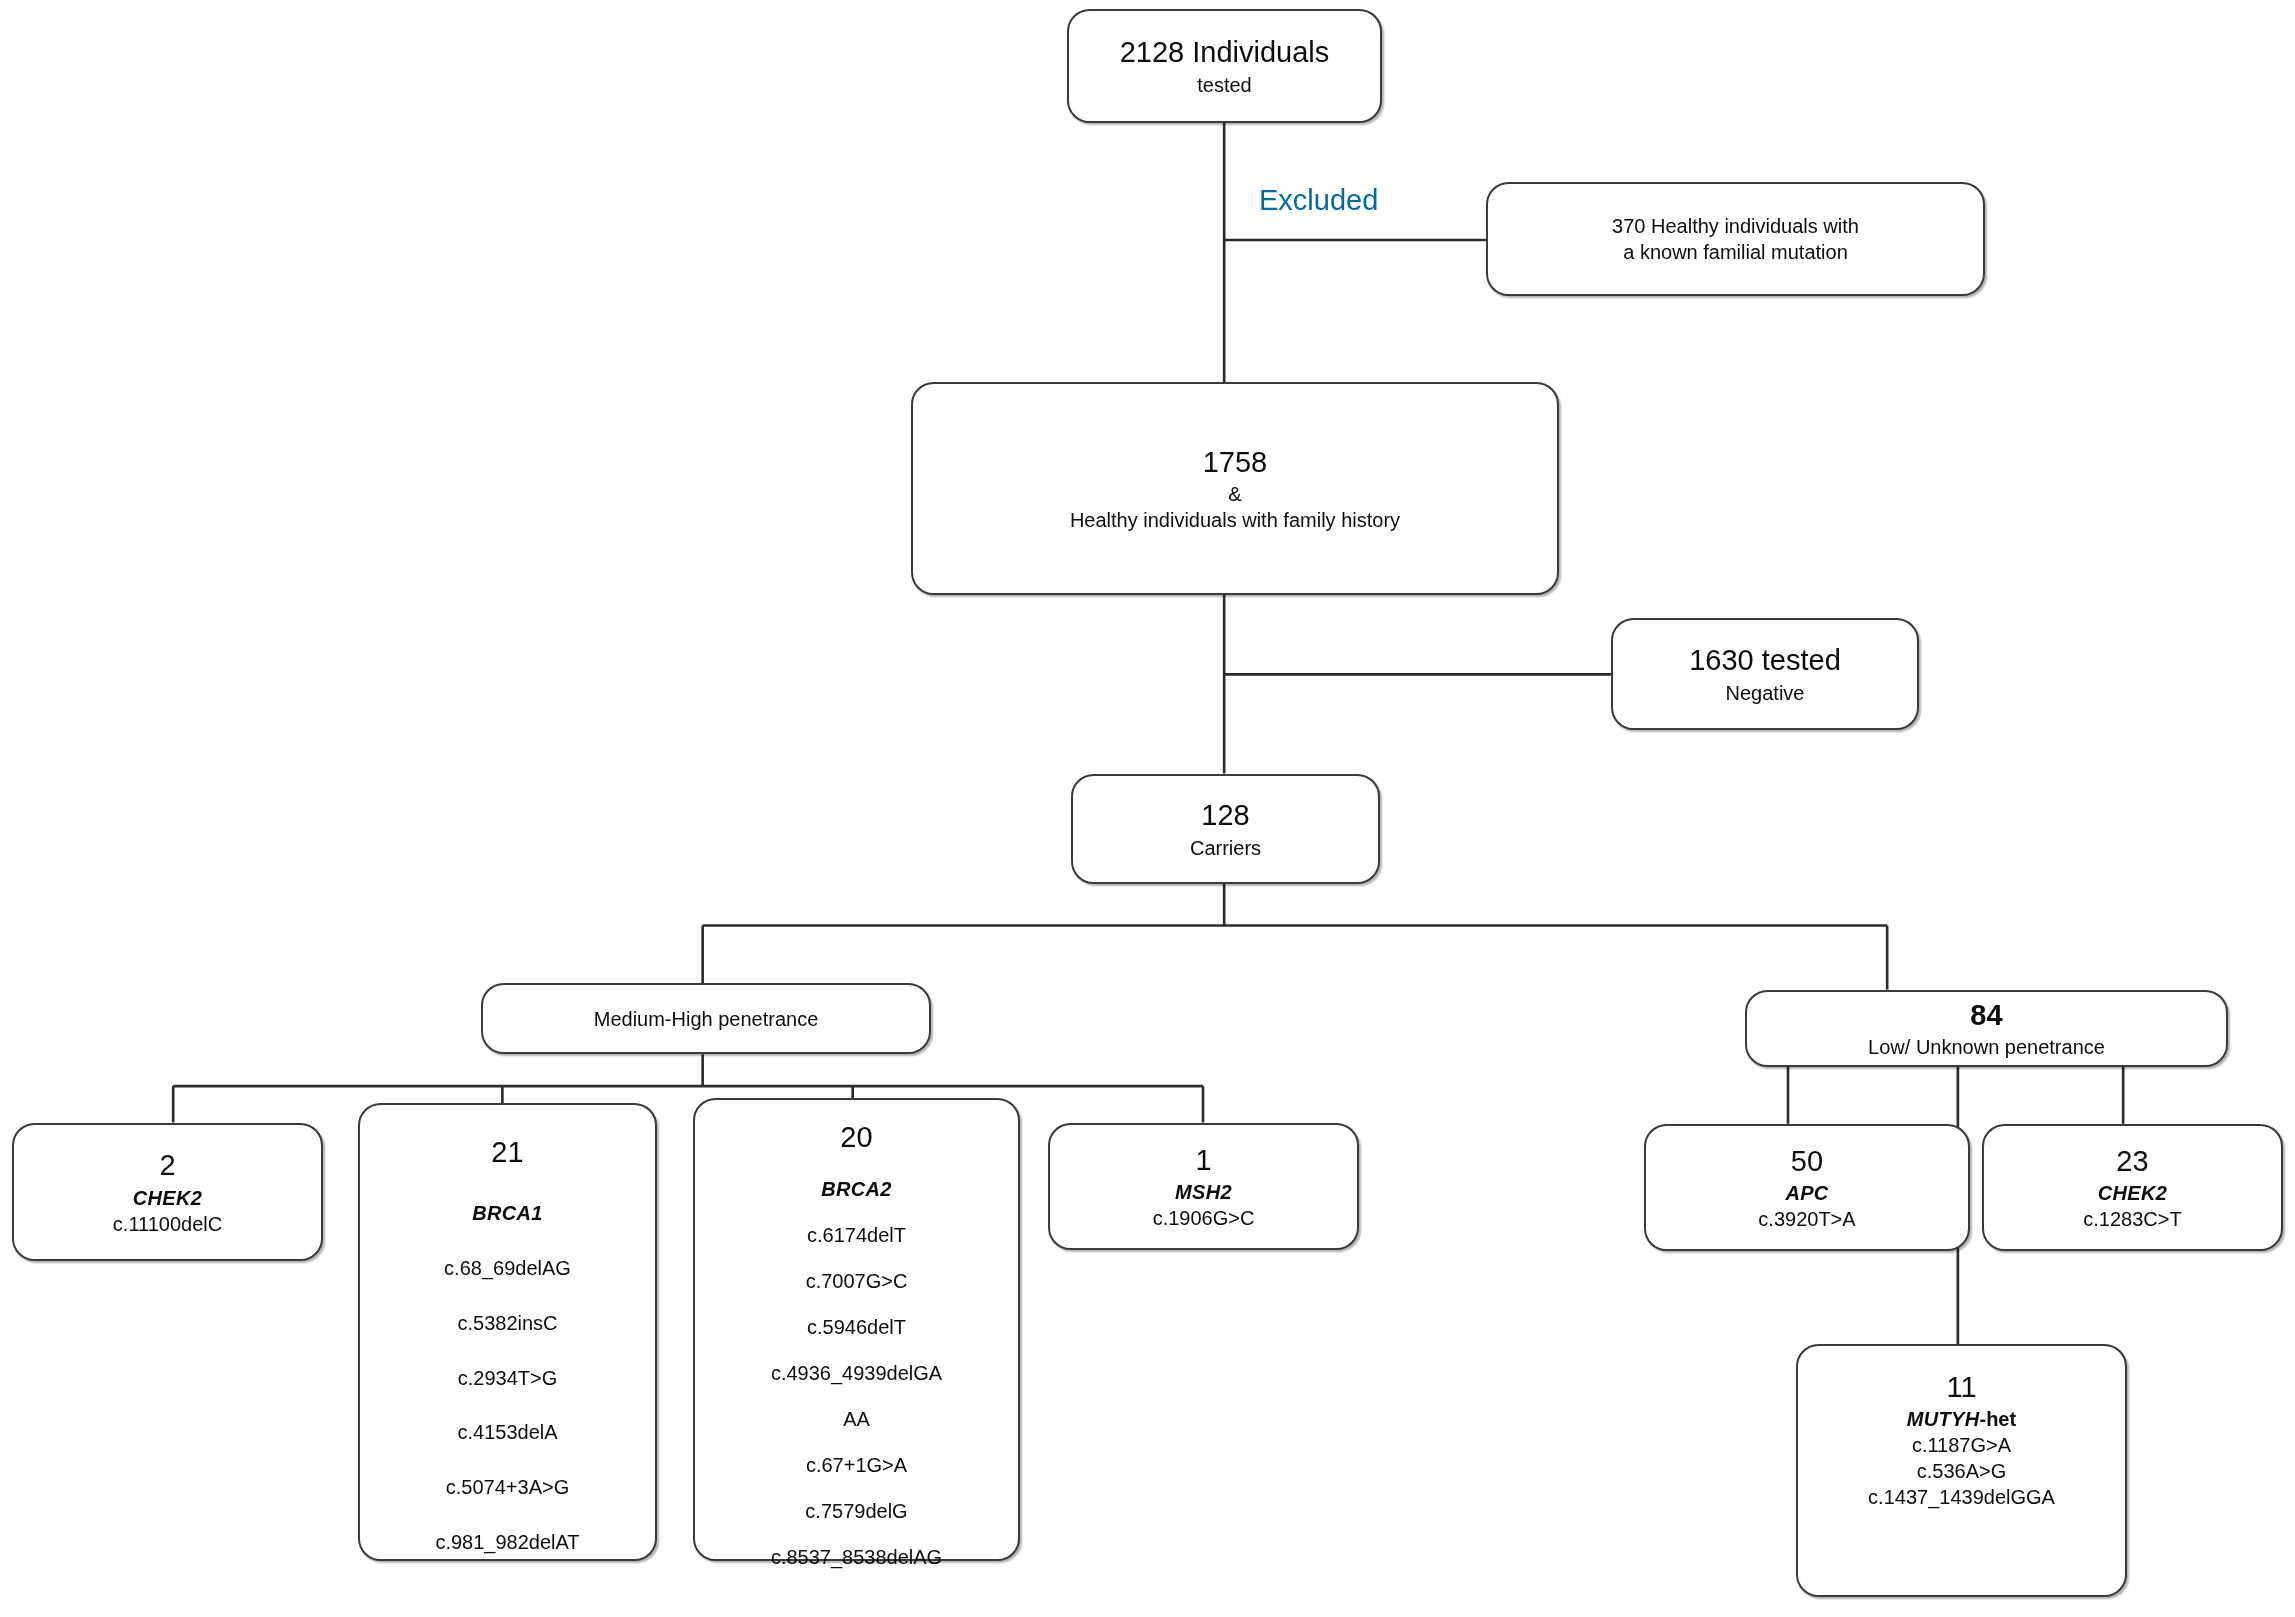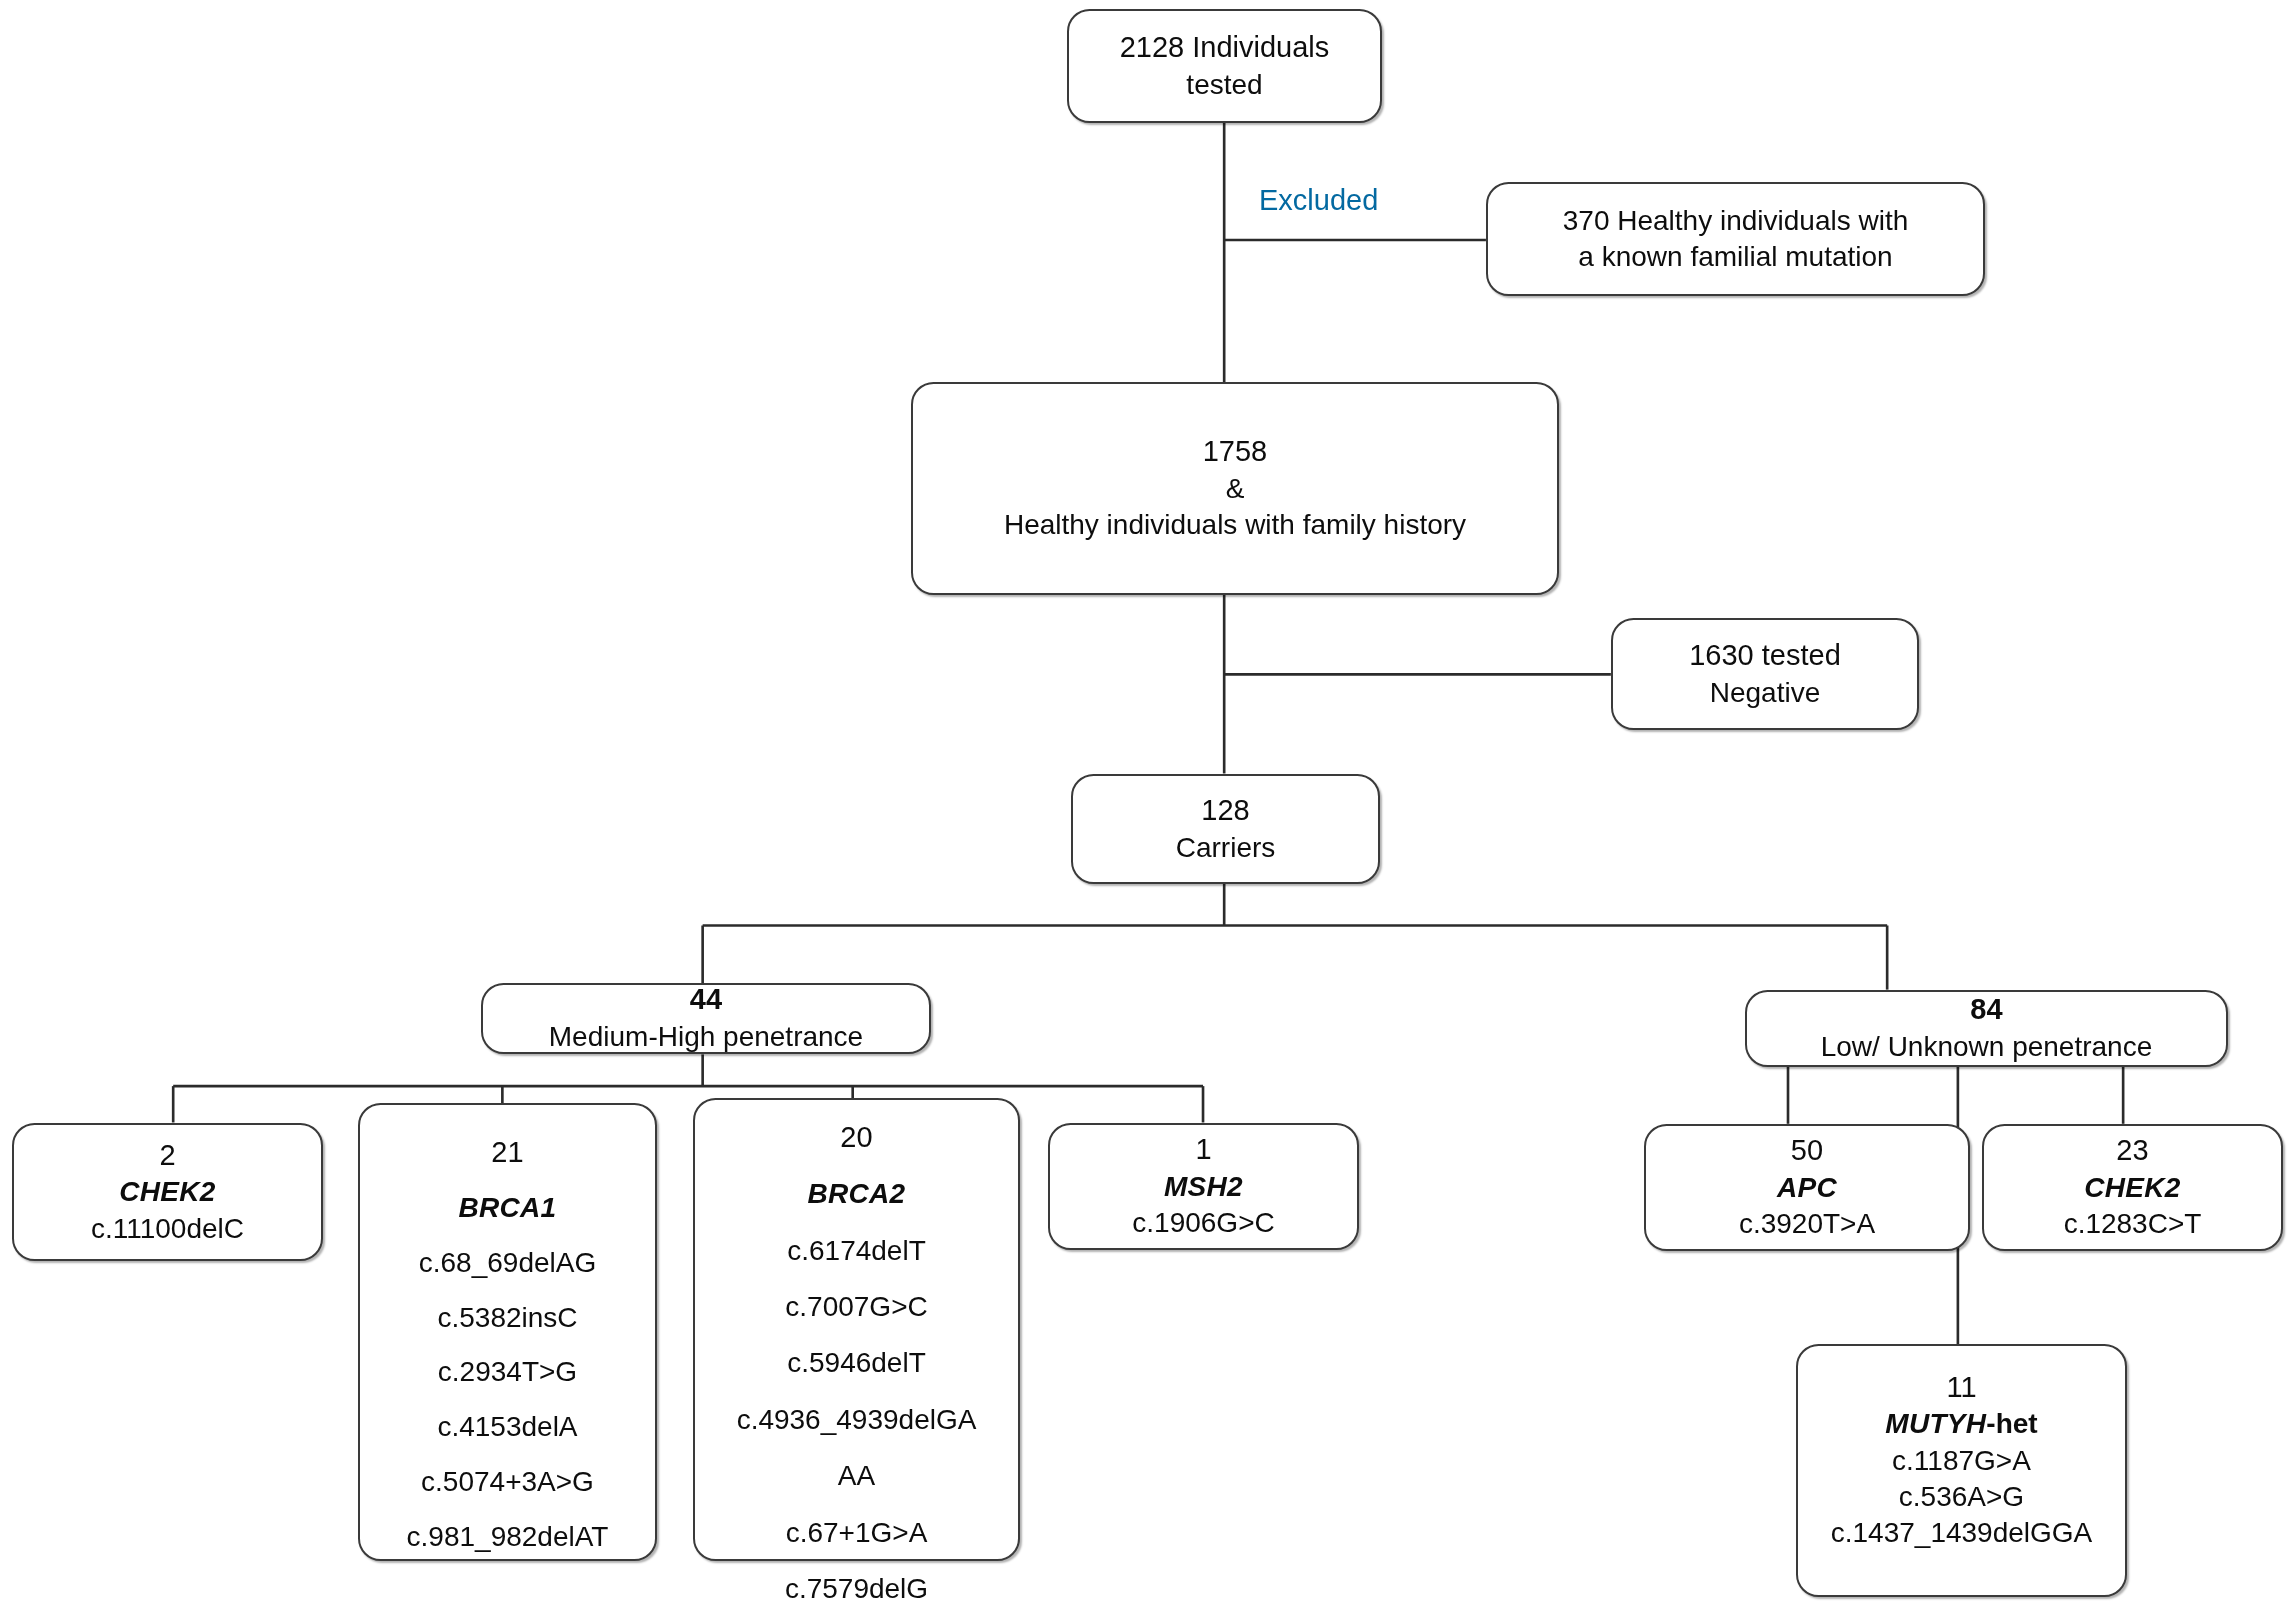--- a/index.html
+++ b/index.html
@@ -36,21 +36,21 @@
     align-items:center;
     justify-content:center;
     text-align:center;
     box-shadow:2px 2.6px 2px -0.7px rgba(0,0,0,0.30);
     padding:4px 10px;
   }
   .line{
     display:block;
     width:100%;
     line-height:1.30;
-    font-size:28px;
+    font-size:20px;
     white-space:nowrap;
   }
   .gene{
     font-style:italic;
     font-weight:bold;
     letter-spacing:0.3px;
   }
   .count{font-size:29px;}
   .count.bold{font-weight:bold;}
   .edge-label{
@@ -113,21 +113,20 @@
     <span class="line count">1630 tested</span>
     <span class="line">Negative</span>
   </div>
 
   <div class="node" style="left:1071px;top:774px;width:309px;height:110px;">
     <span class="line count">128</span>
     <span class="line">Carriers</span>
   </div>
 
   <div class="node" style="left:481px;top:983px;width:450px;height:71px;">
-    <span class="line count bold">44</span>
     <span class="line">Medium-High penetrance</span>
   </div>
 
   <div class="node" style="left:1745px;top:990px;width:483px;height:77px;">
     <span class="line count bold">84</span>
     <span class="line">Low/ Unknown penetrance</span>
   </div>
 
   <div class="node" style="left:12px;top:1123px;width:311px;height:138px;">
     <span class="line count">2</span>

